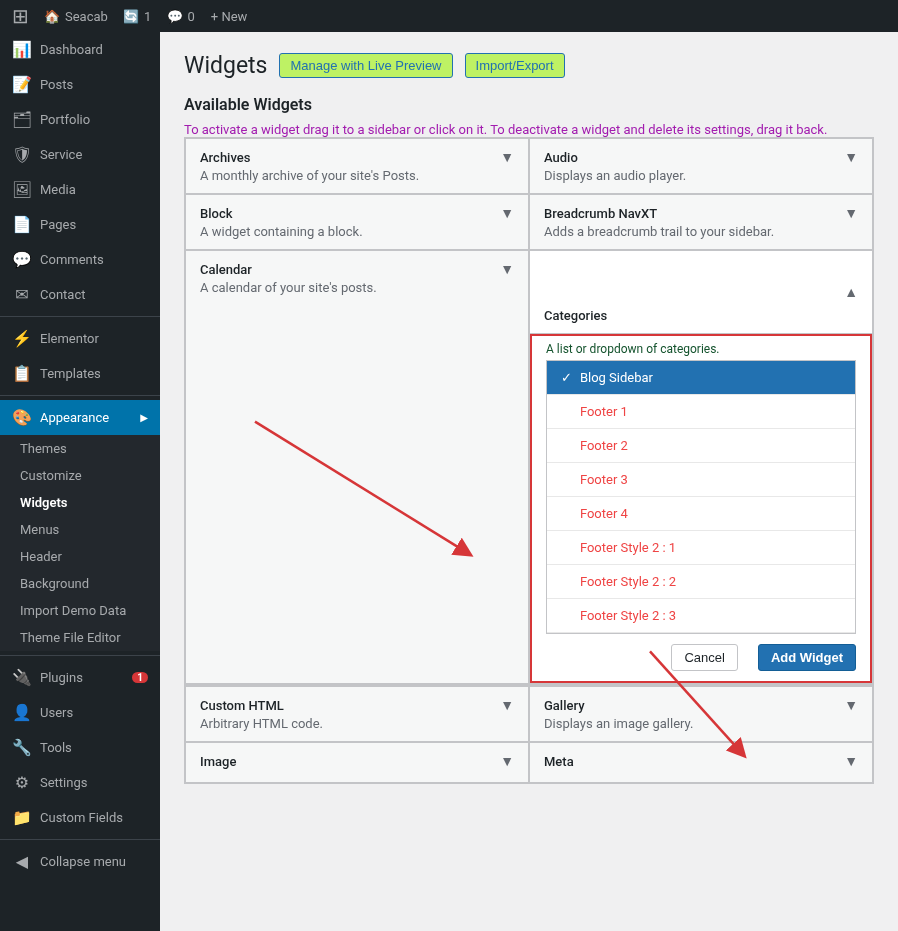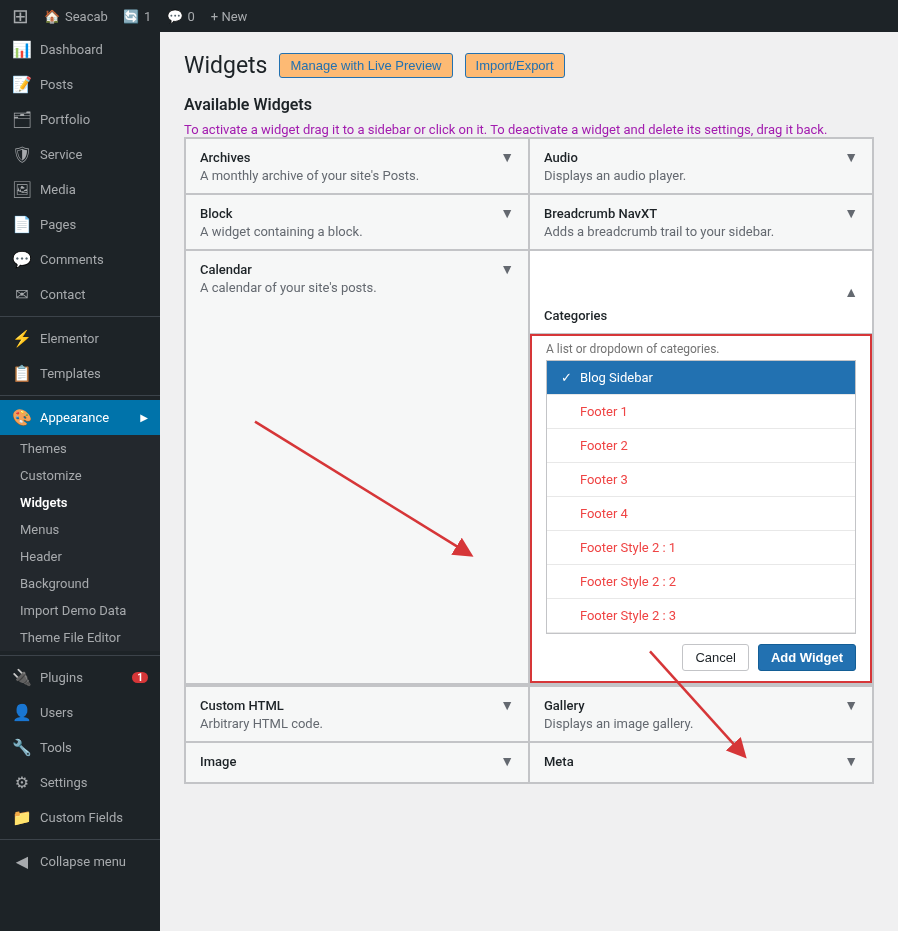--- a/index.html
+++ b/index.html
@@ -59,21 +59,21 @@
       flex: 1;
       padding: 20px 24px;
       overflow-y: auto;
       background: #f0f0f1;
       position: relative;
     }
 
     .page-header { display: flex; align-items: center; gap: 12px; margin-bottom: 16px; }
     .page-title { font-size: 23px; font-weight: 400; color: #1d2327; }
     .btn-outline {
-      border: 1px solid #2271b1; color: #2271b1; background: #fdba74;
+      border: 1px solid #2271b1; color: #2271b1; background: #bef264;
       padding: 4px 10px; border-radius: 3px; cursor: pointer; font-size: 13px;
     }
 
     .section-title { font-size: 16px; font-weight: 600; color: #1d2327; margin-bottom: 8px; }
     .section-desc { font-size: 13px; color: #a21caf; }
 
     
     .widget-grid {
       display: grid;
       grid-template-columns: 1fr 1fr;
@@ -106,39 +106,39 @@
     }
     .dropdown-header .widget-name { font-size: 13px; font-weight: 500; color: #1d2327; margin-top: 47px; }
     .dropdown-arrow-up { color: #646970; font-size: 14px; }
 
     .dropdown-list-container {
       border: 2px solid #d63638;
       margin: 0;
       background: #fff;
       position: relative;
     }
-    .dropdown-hint { font-size: 12px; color: #737373; padding: 6px 14px 4px; }
+    .dropdown-hint { font-size: 12px; color: #14532d; padding: 6px 14px 4px; }
     .dropdown-list {
       max-height: 280px;
       overflow-y: scroll;
       border: 1px solid #c3c4c7;
       margin: 0 14px;
     }
     .dropdown-list-item {
       padding: 9px 14px;
       cursor: pointer;
       font-size: 13px;
       color: #ef4444;
       border-bottom: 1px solid #e8e8e8;
       display: flex; align-items: center; gap: 8px;
     }
     .dropdown-list-item.selected { background: #2271b1; color: #fff; }
     .dropdown-list-item .check { font-size: 13px; }
     .dropdown-actions {
-      display: flex; gap: 9px; justify-content: flex-end;
+      display: flex; gap: 20px; justify-content: flex-end;
       padding: 10px 14px;
     }
     .btn-cancel {
       border: 1px solid #c3c4c7; background: #fff; color: #1d2327;
       padding: 5px 12px; border-radius: 3px; cursor: pointer; font-size: 13px;
     }
     .btn-primary {
       background: #2271b1; color: #fff; border: 1px solid #135e96;
       padding: 5px 12px; border-radius: 3px; cursor: pointer; font-size: 13px;
       font-weight: 600;

